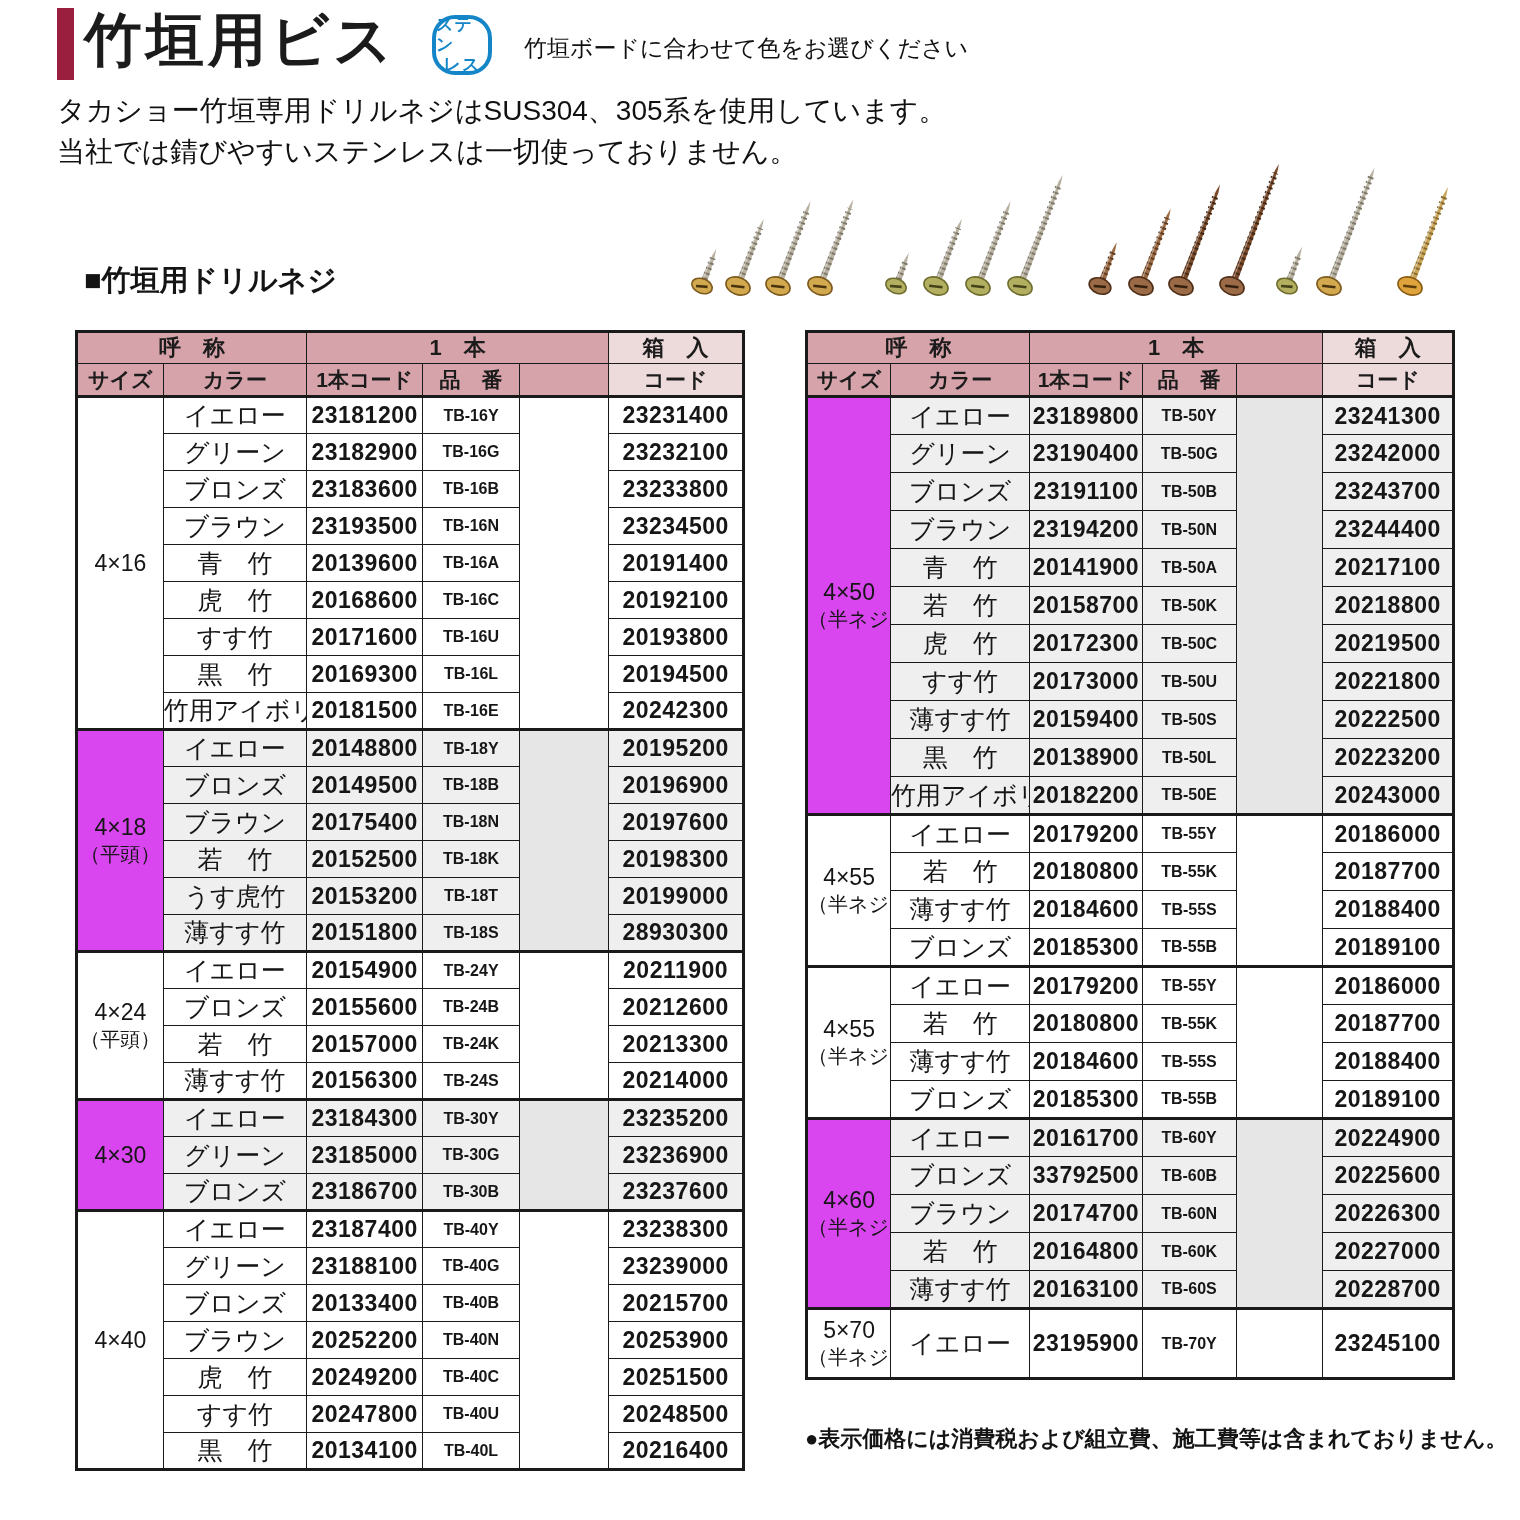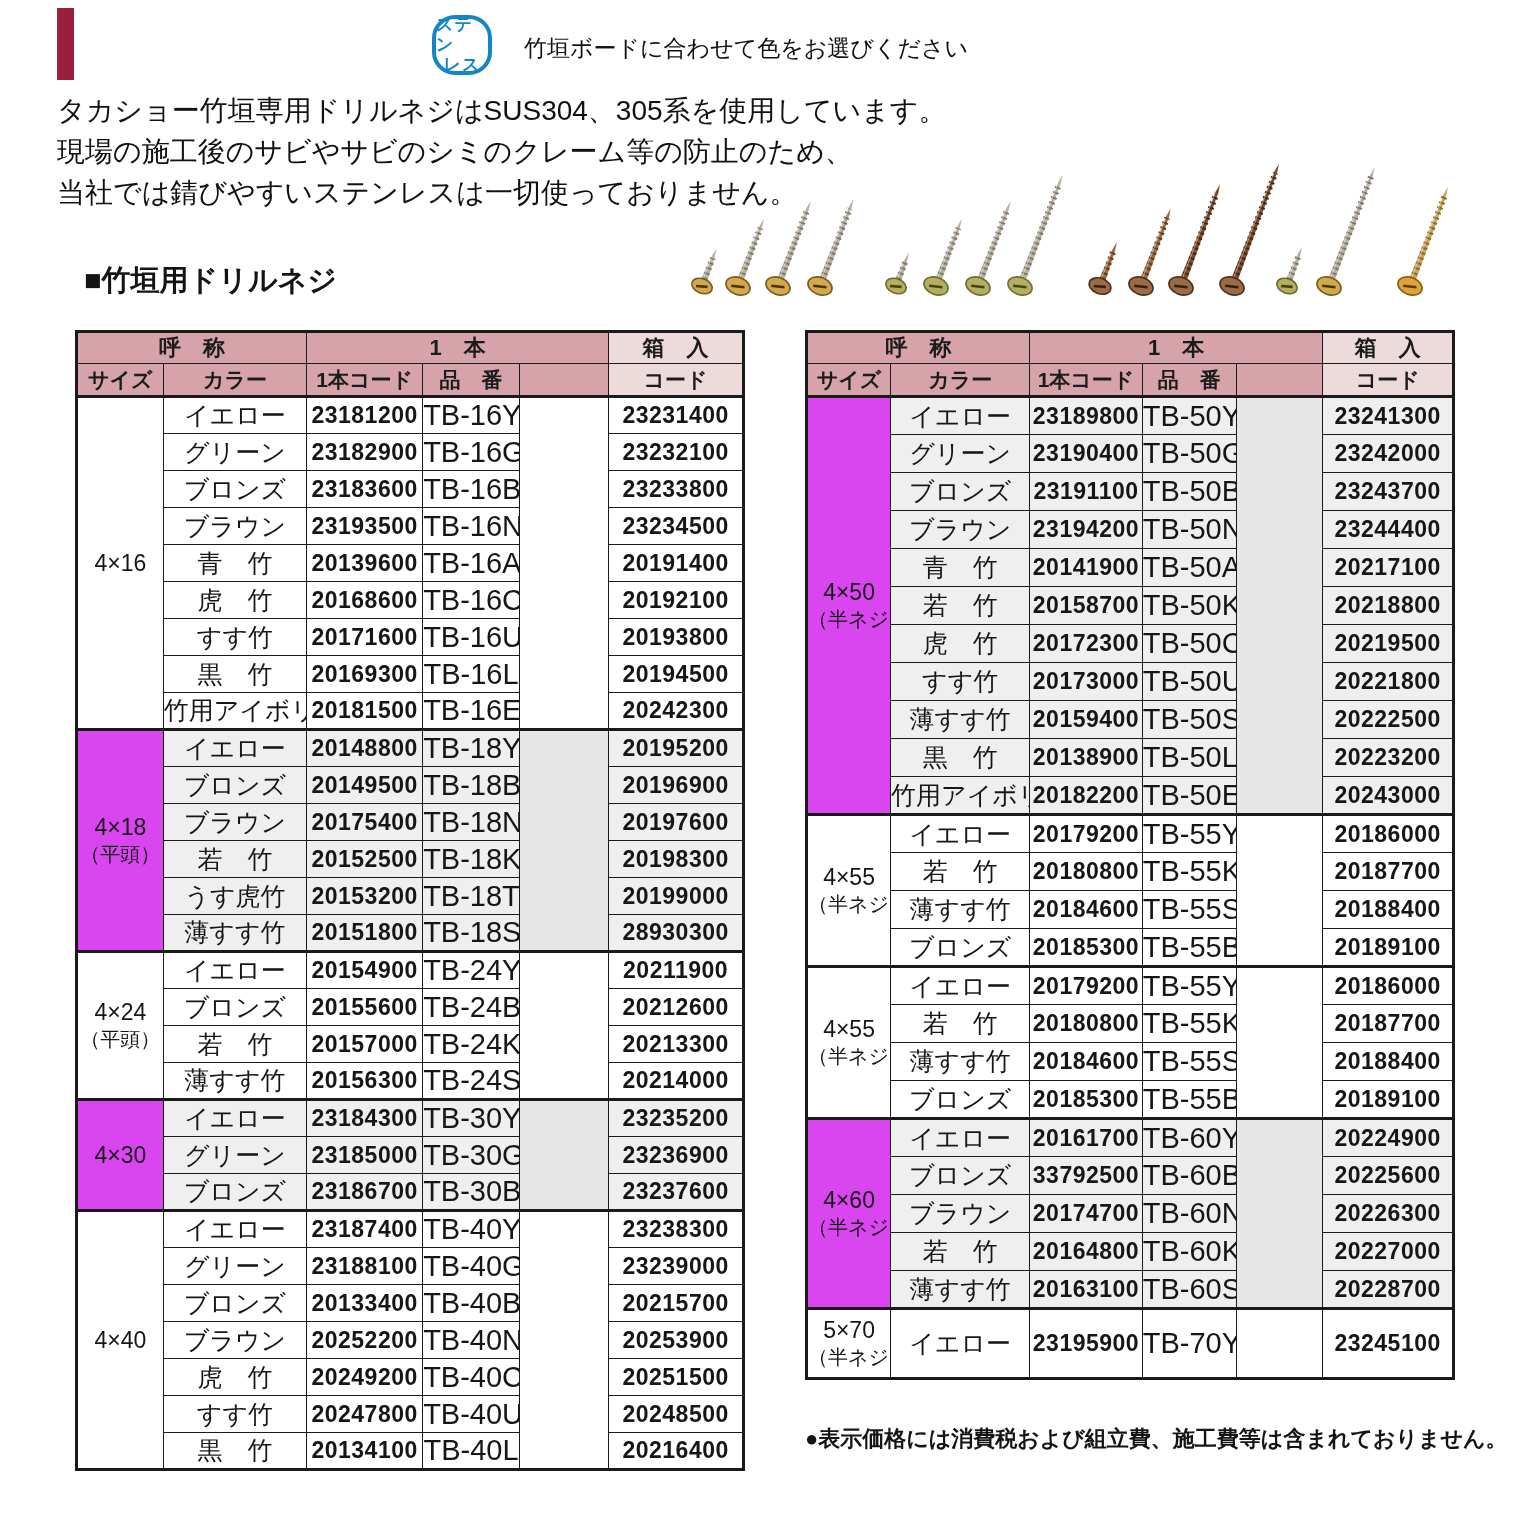--- a/index.html
+++ b/index.html
@@ -39,45 +39,45 @@
   table.ptable thead tr.h2 th{height:33px;font-size:21px;}
   table.ptable thead th.lt{background:var(--hlight);}
   table.ptable tbody{border-top:3px solid var(--bd);}
   .tablebox.left tbody td{height:37px;}
   .tablebox.right tbody td{height:38px;}
   table.ptable tbody.tall td{height:70px;}
   td.size{font-size:23px;background:#fff;line-height:26px;}
   td.size .note{font-size:20px;}
   td.color{font-size:25px;}
   td.code{font-size:23px;font-weight:bold;letter-spacing:0.5px;}
-  td.part{font-size:29px;font-weight:normal;text-align:left;padding-left:9px;}
+  td.part{font-size:16px;font-weight:bold;text-align:left;padding-left:9px;}
   td.strip{background:#fff;}
   tbody.shaded td{background:var(--shade);}
   tbody.shaded td.strip{background:var(--shadestrip);}
   tbody.shaded td.size{background:#d946ef;margin-left:43px;}
 
   .footnote{position:absolute;left:805px;top:1424px;font-size:22px;font-weight:bold;color:#141414;white-space:nowrap;}
 </style>
 </head>
 <body>
 
 <div id="page">
 
   <div class="accent-bar"></div>
+  <div class="page-title">竹垣用ビス</div>
 
   <div class="badge">
     <span>ステン</span>
     <span>レス</span>
   </div>
 
   <div class="subtitle">竹垣ボードに合わせて色をお選びください</div>
 
   <div class="desc">
     <div>タカショー竹垣専用ドリルネジはSUS304、305系を使用しています。</div>
-    <div>現場の施工後のサビやサビのシミのクレーム等の防止のため、</div>
     <div>当社では錆びやすいステンレスは一切使っておりません。</div>
   </div>
 
   <svg class="screws" id="screws-svg" viewBox="0 0 820 170">
       <g transform="translate(42,138) rotate(21)">
         <path d="M -3.4 -4 L 3.4 -4 L 1.4 -32 L 0 -40 L -1.4 -32 Z" fill="#b9b2a2"></path>
         <line x1="0" y1="-7" x2="0" y2="-30" stroke="#7e7868" stroke-width="6" stroke-dasharray="2 3.4"></line>
         <line x1="-1.4" y1="-8" x2="-1.4" y2="-28" stroke="#ffffff" stroke-width="1" opacity="0.45"></line>
         <ellipse cx="0" cy="0" rx="10.625" ry="7.225" fill="#d2a94e" stroke="#7d5a1e" stroke-width="1.6"></ellipse>
         <path d="M -5.5249999999999995 2.2 L 5.5249999999999995 -1.2" stroke="#4a3410" stroke-width="2.6" fill="none"></path>

